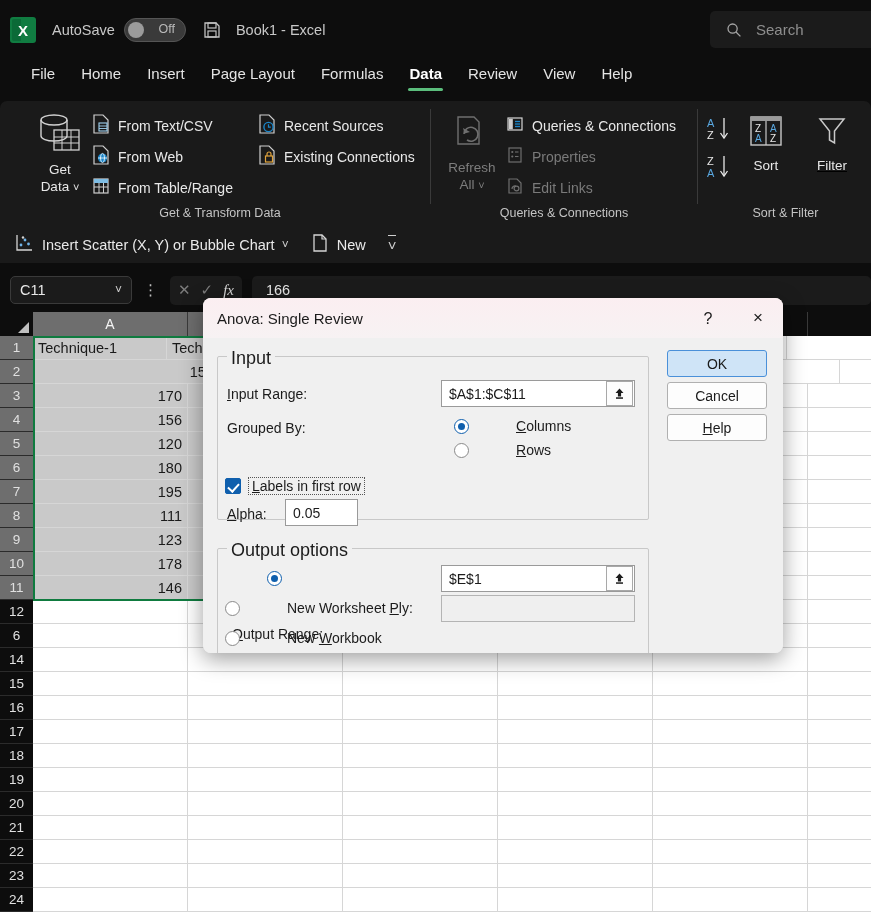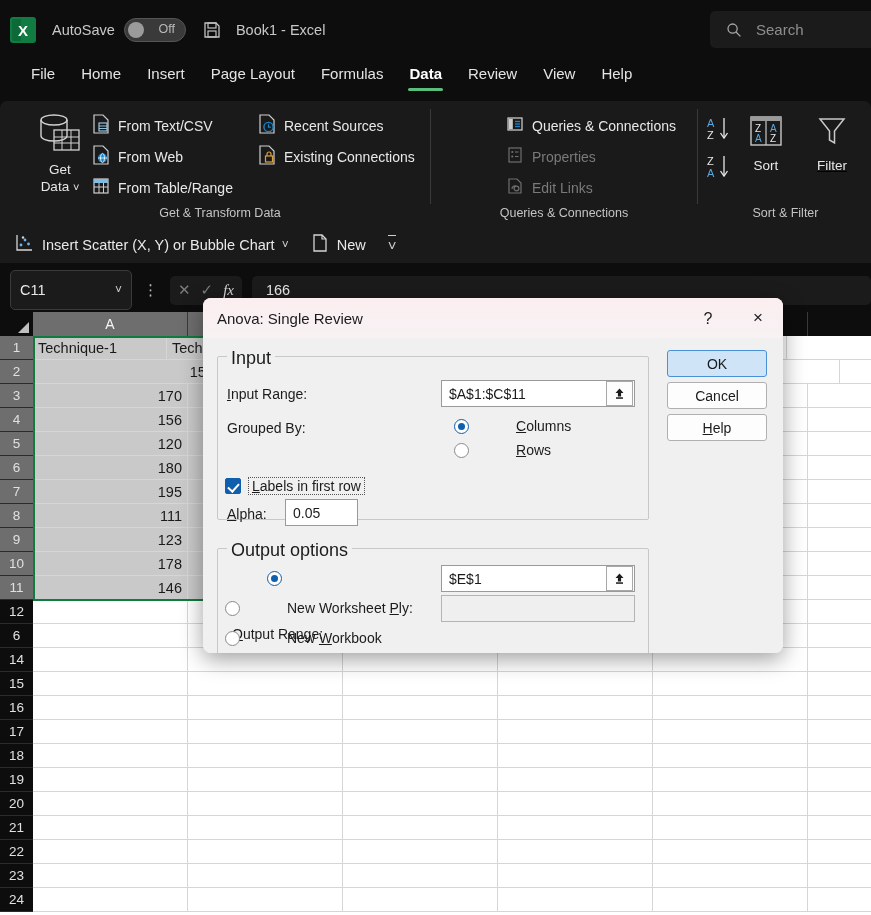--- a/index.html
+++ b/index.html
@@ -111,21 +111,21 @@
   .qat-item { display: flex; align-items: center; margin-left: 14px; }
   .qat-item .qlabel { color: #e9e9e9; font-size: 14.5px; margin-left: 8px; white-space: nowrap; }
   .chev { color: #cfcfcf; font-size: 12px; margin-left: 7px; }
 
   
   .fbar {
     position: absolute; left: 0; top: 270px; width: 871px; height: 40px;
     background: #0d0d0d; display: flex; align-items: center;
   }
   .namebox {
-    margin-left: 10px; width: 122px; height: 40px; background: #1b1b1b;
+    margin-left: 10px; width: 122px; height: 28px; background: #1b1b1b;
     border: 1px solid #3a3a3a; border-radius: 5px;
     display: flex; align-items: center; padding: 0 9px;
   }
   .namebox .nbtext { color: #e8e8e8; font-size: 14.5px; flex: 1; }
   .vdots { color: #bdbdbd; font-size: 15px; margin-left: 11px; letter-spacing: 0; }
   .fxgroup {
     margin-left: 12px; height: 29px; background: #1b1b1b; border-radius: 5px;
     display: flex; align-items: center; padding: 0 8px; gap: 10px;
   }
   .fxgroup .gl { color: #7c7c7c; font-size: 15px; }
@@ -394,20 +394,34 @@
           </span>
           <span class="ilabel">Existing Connections</span>
         </div>
 
         <div class="rgroup-label">Get &amp; Transform Data</div>
       </div>
 
       <div class="rsep" style="left:430px;"></div>
 
       <div class="rgroup" style="left:436px; width:256px;">
+        <div class="bigbtn dim" style="left:0px; top:8px;">
+          <span>
+            <svg width="42" height="42" viewBox="0 0 42 42">
+              <path d="M7 4 h16 l5 5 v22 h-21 z" fill="none" stroke="#6f6f6f" stroke-width="1.4"></path>
+              <path d="M13 21 a7 7 0 1 1 3 6" fill="none" stroke="#6f6f6f" stroke-width="1.6"></path>
+              <path d="M12 15 l1.5 5.5 l5.5 -1.5 z" fill="#6f6f6f"></path>
+            </svg>
+          </span>
+          <span class="blabel">Refresh</span>
+          <span class="blabel">
+            <span>All</span>
+            <span style="font-size:11px;">˅</span>
+          </span>
+        </div>
 
         <div class="smallitem" style="left:70px; top:8px;">
           <span>
             <svg width="18" height="18" viewBox="0 0 18 18">
               <rect x="2" y="3" width="14" height="12" fill="none" stroke="#d5d5d5" stroke-width="1.2"></rect>
               <rect x="2.8" y="3.8" width="4" height="10.4" fill="#cfcfcf"></rect>
               <line x1="9" y1="6.5" x2="14" y2="6.5" stroke="#1a85c9" stroke-width="1.3"></line>
               <line x1="9" y1="9" x2="14" y2="9" stroke="#1a85c9" stroke-width="1.3"></line>
               <line x1="9" y1="11.5" x2="14" y2="11.5" stroke="#1a85c9" stroke-width="1.3"></line>
             </svg>

